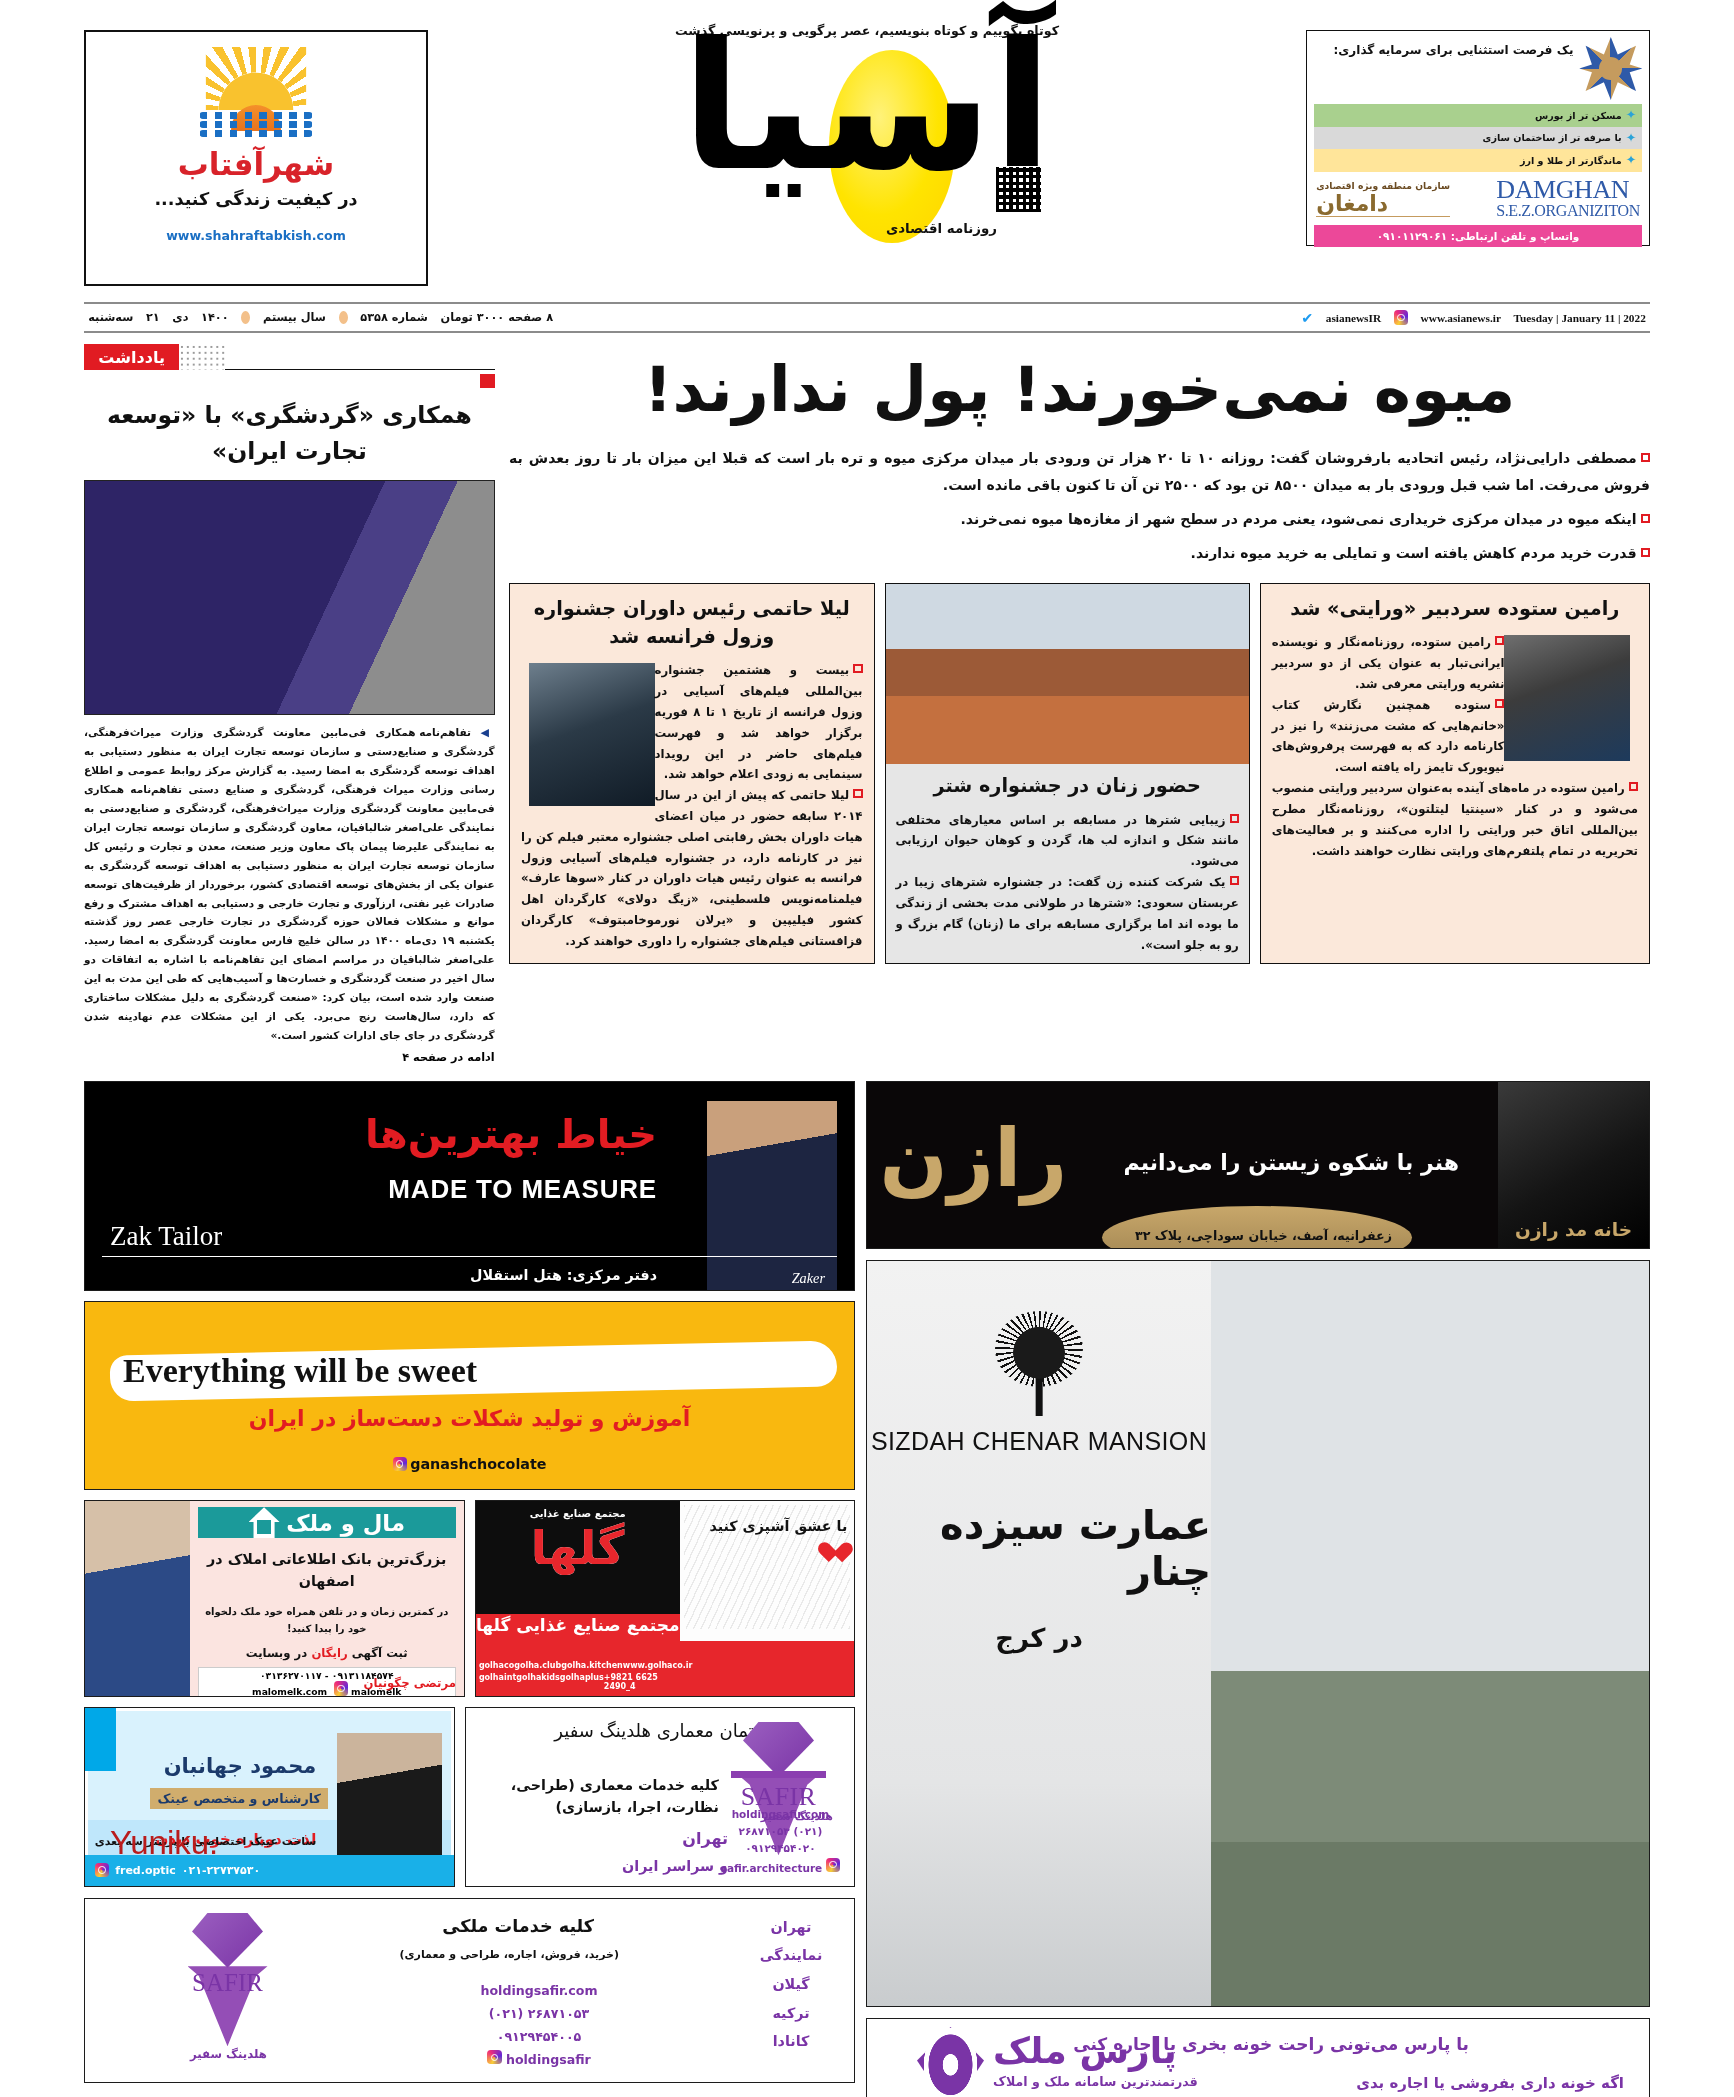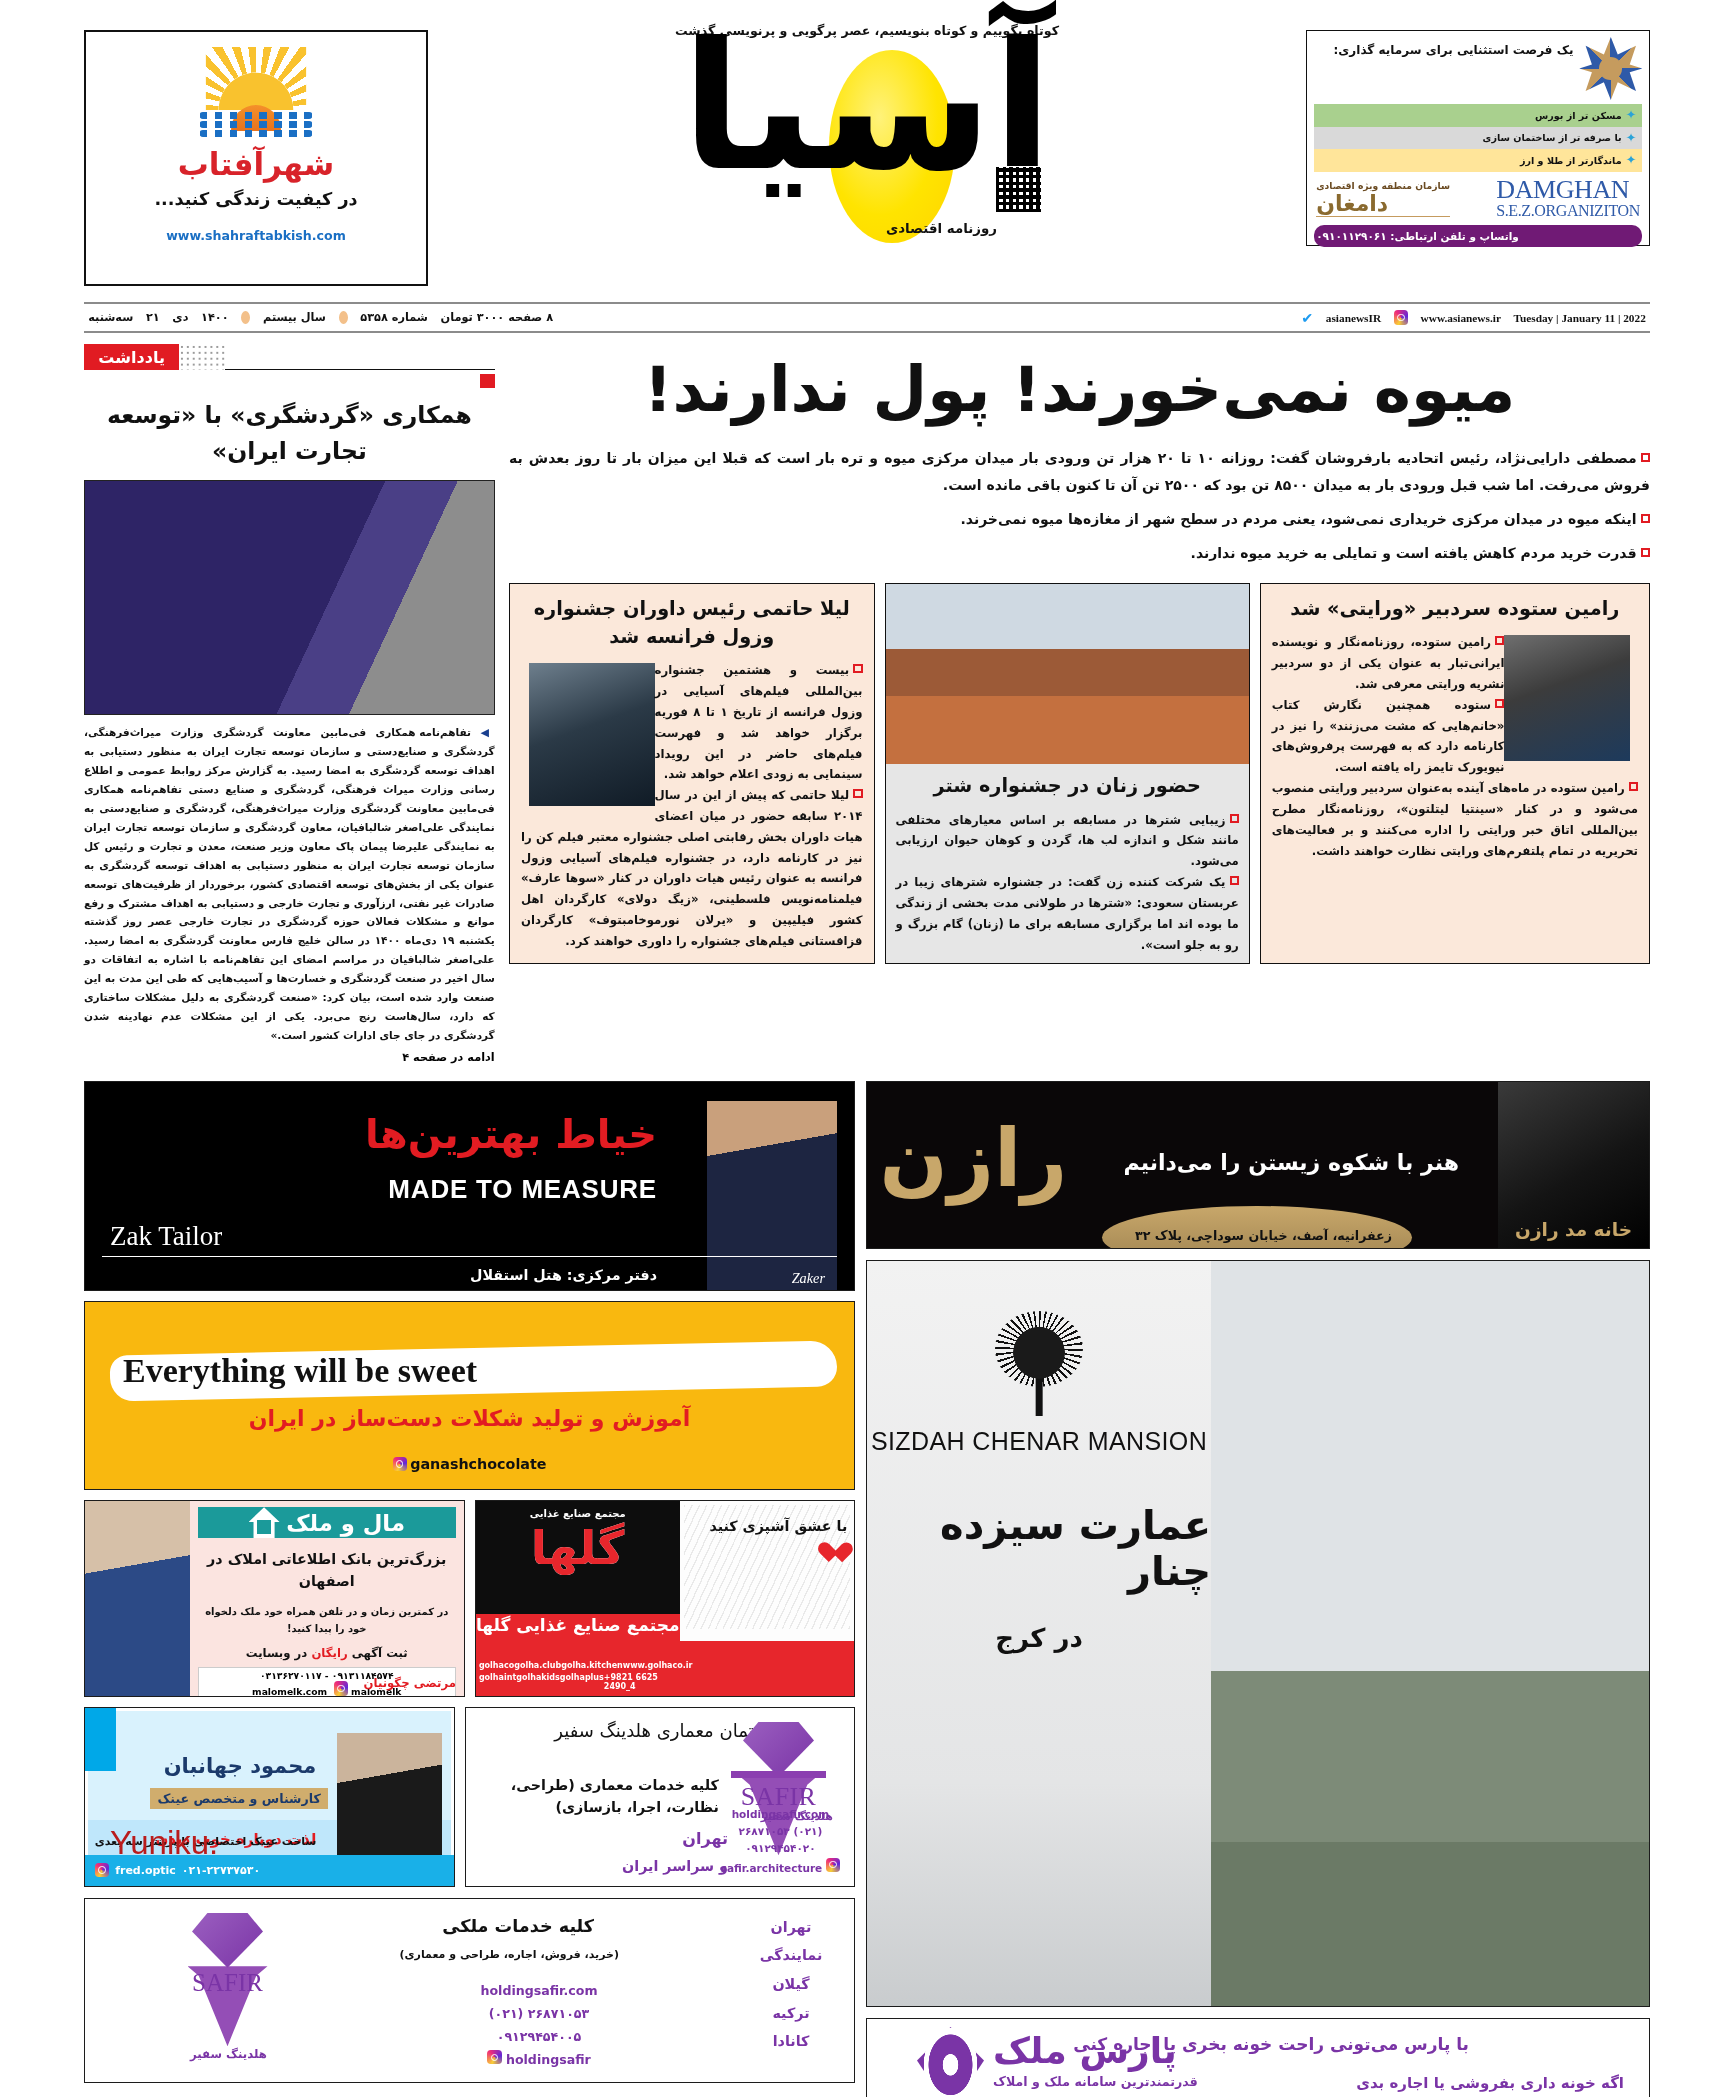--- a/index.html
+++ b/index.html
@@ -142,22 +142,22 @@
   .dm-row.r3 { background:#ffe59a; }
   .dm-brand { display:flex; align-items:center; justify-content:space-between;
               padding: 1.7px 2.5px; margin-top: 2.5px; }
   .dm-brand-en { text-align:left; direction:ltr; line-height:1.05; }
   .dm-brand-en .l1 { font-family:"Liberation Serif",serif; font-size:26px; color:#2f5aa8; letter-spacing:-0.4px;}
   .dm-brand-en .l2 { font-family:"Liberation Serif",serif; font-size:16px; color:#2f5aa8; letter-spacing:-0.4px;}
   .dm-brand-fa { text-align:left; }
   .dm-brand-fa .fa1 { font-size:9.2px; font-weight:700; color:#6b4b22; }
   .dm-brand-fa .fa2 { font-size:22px; font-weight:900; color:#8a6a2f; border-bottom:1.7px solid #c59b5e;}
   .dm-foot {
-    background:#701a75; color:#fff; text-align:left;
-    font-size: 10.5px; font-weight:700; padding: 5px 2.5px; margin-top: 3.4px; border-radius: 10px;
+    background:#ec4899; color:#fff; text-align:center;
+    font-size: 10.5px; font-weight:700; padding: 5px 2.5px; margin-top: 3.4px;
   }
 
   
   .datebar {
     margin: 0 84px; border-top: 2.9px solid #8b8b8b; border-bottom: 2.9px solid #8b8b8b;
     height: 31px; display: flex; align-items: center; justify-content: space-between;
     padding: 0 4.2px; font-size: 11.3px; font-weight: 700; color:#111;
   }
   .datebar .grp { display:flex; align-items:center; gap: 12.6px; }
   .dot { width: 9.2px; height: 13.4px; border-radius: 50%; background: #f3c08a; display:inline-block;}

